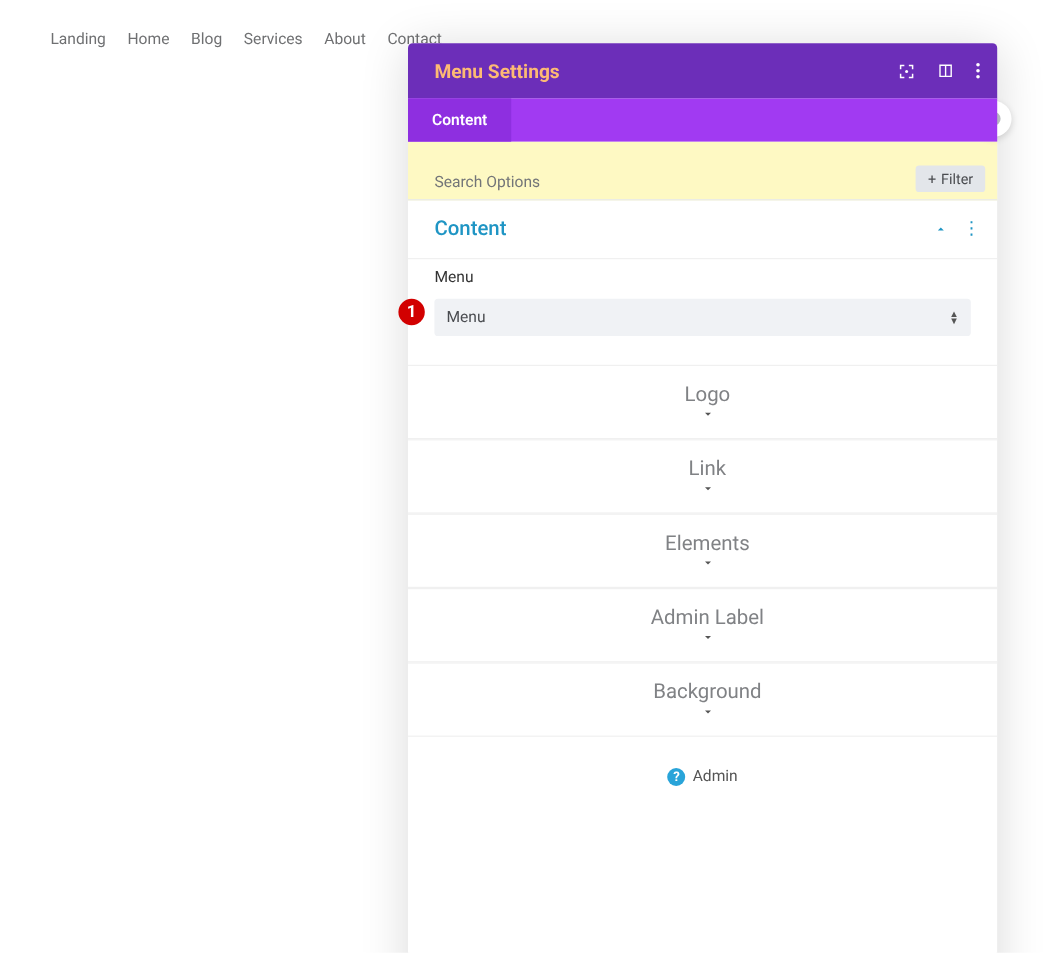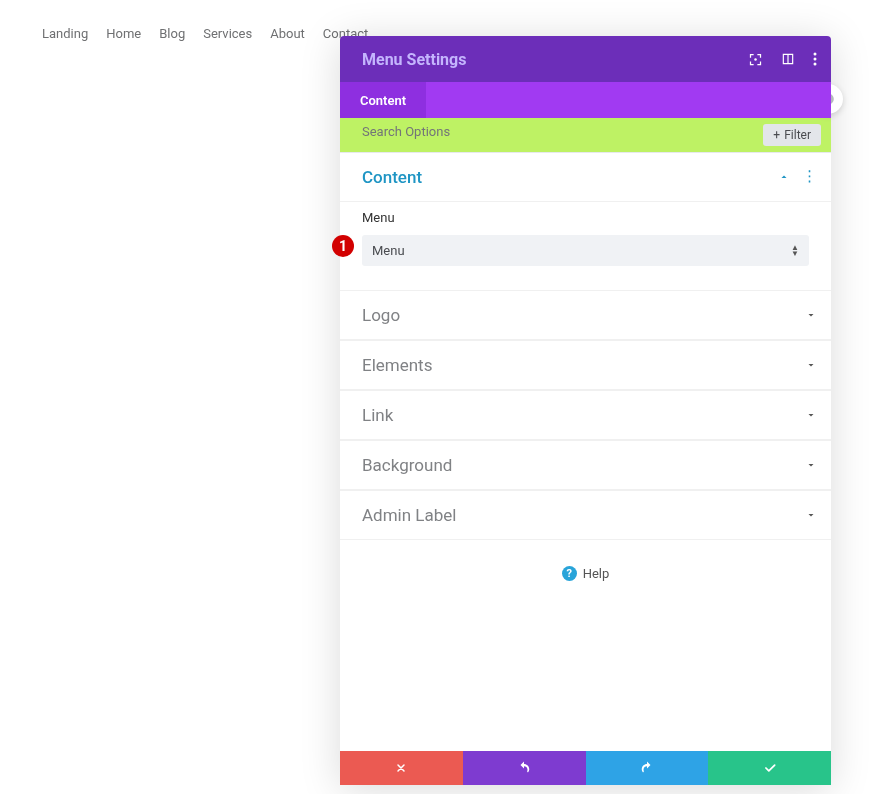--- a/index.html
+++ b/index.html
@@ -28,21 +28,21 @@
     top: 36px;
     left: 340px;
     width: 491px;
     background: #fff;
     box-shadow: 0 4px 40px rgba(0,0,0,0.15);
     border-radius: 4px 4px 0 0;
     overflow: visible;
   }
   .titlebar {
     background: #6c2eb9;
-    color: #c4b5fd;
+    color: #fdba74;
     display: flex;
     align-items: center;
     justify-content: space-between;
     padding: 0 14px 0 22px;
     height: 46px;
     border-radius: 4px 4px 0 0;
   }
   .titlebar h2 { font-size: 16px; font-weight: 700; }
   .title-actions { display: flex; align-items: center; gap: 18px; }
   .title-actions svg { cursor: pointer; }
@@ -73,25 +73,25 @@
     background: #fff;
     box-shadow: 0 2px 6px rgba(0,0,0,0.15);
     display: flex;
     align-items: center;
     justify-content: center;
     color: #b6b9bf;
     cursor: pointer;
   }
 
   .search-row {
-    background: #bef264;
-    display: flex;
-    align-items: flex-start;
+    background: #fef9c3;
+    display: flex;
+    align-items: flex-end;
     justify-content: space-between;
-    padding: 6px 10px 6px 22px;
+    padding: 20px 10px 6px 22px;
     font-size: 13px;
     color: #737578;
     border-bottom: 1px solid #e7e9ed;
   }
   .filter-btn {
     background: #e3e6ea;
     border-radius: 3px;
     padding: 4px 10px;
     display: flex;
     align-items: center;
@@ -142,20 +142,21 @@
     font-weight: 700;
     font-size: 14px;
     display: flex;
     align-items: center;
     justify-content: center;
   }
 
   .collapsed-row {
     border-top: 1px solid #f0f0f0;
     border-bottom: 1px solid #f0f0f0;
+    flex-direction: column;
   }
 
   .help-row {
     display: flex;
     justify-content: center;
     align-items: center;
     gap: 6px;
     padding: 26px 0 170px 0;
     font-size: 13px;
     color: #555;
@@ -257,47 +258,47 @@
     </div>
   </div>
 
   <div class="section-header collapsed collapsed-row">
     <span class="title">Logo</span>
     <svg class="chev" width="12" height="12" viewBox="0 0 24 24" fill="#555">
         <path d="M7 10l5 5 5-5z"></path>
       </svg>
   </div>
   <div class="section-header collapsed collapsed-row">
+    <span class="title">Link</span>
+    <svg class="chev" width="12" height="12" viewBox="0 0 24 24" fill="#555">
+        <path d="M7 10l5 5 5-5z"></path>
+      </svg>
+  </div>
+  <div class="section-header collapsed collapsed-row">
     <span class="title">Elements</span>
     <svg class="chev" width="12" height="12" viewBox="0 0 24 24" fill="#555">
         <path d="M7 10l5 5 5-5z"></path>
       </svg>
   </div>
   <div class="section-header collapsed collapsed-row">
-    <span class="title">Link</span>
+    <span class="title">Admin Label</span>
     <svg class="chev" width="12" height="12" viewBox="0 0 24 24" fill="#555">
         <path d="M7 10l5 5 5-5z"></path>
       </svg>
   </div>
   <div class="section-header collapsed collapsed-row">
     <span class="title">Background</span>
-    <svg class="chev" width="12" height="12" viewBox="0 0 24 24" fill="#555">
-        <path d="M7 10l5 5 5-5z"></path>
-      </svg>
-  </div>
-  <div class="section-header collapsed collapsed-row">
-    <span class="title">Admin Label</span>
     <svg class="chev" width="12" height="12" viewBox="0 0 24 24" fill="#555">
         <path d="M7 10l5 5 5-5z"></path>
       </svg>
   </div>
 
   <div class="help-row">
     <span class="help-icon">?</span>
-    <span>Help</span>
+    <span>Admin</span>
   </div>
 
   <div class="footer">
     <div class="footer-btn fb-cancel">
       <svg width="12" height="12" viewBox="0 0 24 24">
           <path d="M18 6L6 18M6 6l12 12" stroke="#fff" stroke-width="3" stroke-linecap="round"></path>
         </svg>
     </div>
     <div class="footer-btn fb-undo">
       <svg width="14" height="14" viewBox="0 0 24 24">

